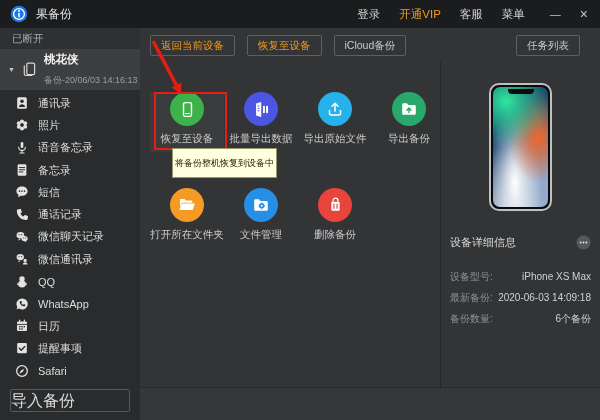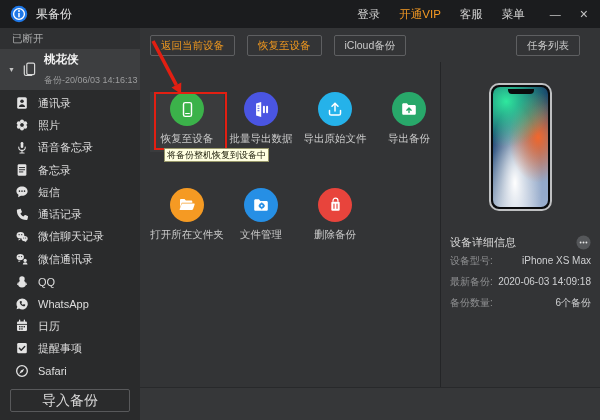--- a/index.html
+++ b/index.html
@@ -25,21 +25,21 @@
   .sb-device{height:41px;background:#3d3e40;display:flex;align-items:center;padding-left:8px;box-sizing:border-box;}
   .sb-caret{color:#c4c4c4;font-size:7px;margin-right:6px;flex:none;}
   .sb-dev-ic{width:16px;height:17px;margin-right:7px;flex:none;}
   .sb-dev-name{color:#f2f2f2;font-size:11.5px;font-weight:bold;line-height:13px;}
   .sb-dev-sub{color:#9c9d9e;font-size:9px;line-height:11px;margin-top:9px;white-space:nowrap;}
   .sb-list{padding-top:2px;}
   .s-item{height:22.3px;display:flex;align-items:center;padding-left:15px;cursor:default;}
   .s-item svg{width:14px;height:14px;flex:none;}
   .s-item .s-lbl{color:#dddddd;font-size:11px;margin-left:9px;white-space:nowrap;}
   .sb-import{position:absolute;left:10px;right:10px;bottom:8px;height:21px;line-height:21px;
-             border:1px solid #58595b;border-radius:2px;color:#d9d9d9;font-size:14px;text-align:center;}
+             border:1px solid #58595b;border-radius:2px;color:#d9d9d9;font-size:16px;}
 
   
   .mainwrap{position:absolute;left:140px;top:28px;right:0;bottom:0;background:#333436;}
   .toolbar{position:relative;height:34px;display:flex;gap:12px;padding:7px 0 0 10px;box-sizing:border-box;}
   .tbtn{height:21px;line-height:19px;padding:0 10px;border:1px solid #5e5f61;border-radius:2px;
         font-size:10.5px;color:#cacaca;white-space:nowrap;box-sizing:border-box;cursor:default;}
   .tbtn.orange{color:#ef981f;}
   .task-btn{position:absolute;right:20px;top:7px;}
 
   .content{position:absolute;top:34px;left:0;right:0;bottom:32px;display:flex;}
@@ -49,38 +49,38 @@
   .c-restore{background:#3bb24a;}
   .c-batch{background:#4a55e2;}
   .c-orig{background:#25b2ea;}
   .c-backup{background:#28a86a;}
   .c-open{background:#f59a23;}
   .c-manage{background:#268fe5;}
   .c-del{background:#e8443c;}
   .cell .lbl{margin-top:6px;font-size:10.5px;color:#c9c9c9;white-space:nowrap;}
   .cell.hl{background:#3a3b3d;}
   .red-rect{position:absolute;left:14px;top:30px;width:69px;height:54px;border:2px solid #e21f12;z-index:20;pointer-events:none;}
-  .tip{position:absolute;left:24px;top:86px;background:#ffffe0;border:1px solid #97976a;color:#1c1c08;
-       font-size:9px;line-height:12px;padding:0 2px;white-space:nowrap;z-index:30;}
+  .tip{position:absolute;left:32px;top:86px;background:#ffffe0;border:1px solid #97976a;color:#1c1c08;
+       font-size:9px;line-height:12px;padding:8px 2px;white-space:nowrap;z-index:30;}
 
   
   .rightpanel{position:relative;flex:1;}
   .phone{margin:21px auto 0;width:55px;height:120px;border:2px solid #bfc0c2;border-radius:10px;
          background:#0a0b0d;padding:2px;position:relative;}
   .screen{width:100%;height:100%;border-radius:7px;
     background:
       radial-gradient(circle at 24% 12%, #2fe89e 0%, rgba(47,232,158,0) 40%),
       radial-gradient(ellipse at 82% 42%, #f2682c 0%, rgba(242,104,44,0) 46%),
       radial-gradient(ellipse at 40% 80%, #ffffff 0%, rgba(255,255,255,0) 58%),
       radial-gradient(ellipse at 95% 88%, #93a9cb 0%, rgba(147,169,203,0) 60%),
       linear-gradient(155deg, #14325d 0%, #1e4677 45%, #c9d3e2 100%);}
   .notch{position:absolute;top:4px;left:50%;transform:translateX(-50%);width:26px;height:5px;
          background:#0a0b0d;border-radius:0 0 4px 4px;}
   .dev-info{padding:0 9px;margin-top:24px;}
-  .di-head{display:flex;align-items:center;margin-bottom:0;}
+  .di-head{display:flex;align-items:center;margin-bottom:16px;}
   .di-title{color:#dbdbdb;font-size:11px;}
   .di-more{margin-left:auto;width:15px;height:15px;flex:none;cursor:default;}
   .di-row{display:flex;font-size:10px;line-height:21px;}
   .di-label{color:#8e8f91;}
   .di-value{margin-left:auto;color:#cfd0d2;white-space:nowrap;}
 
   .bottom-strip{position:absolute;left:0;right:0;bottom:0;height:32px;background:#363739;border-top:1px solid #28292b;}
 
   .arrow-overlay{position:absolute;left:0;top:0;width:600px;height:420px;z-index:40;pointer-events:none;}
 </style>

